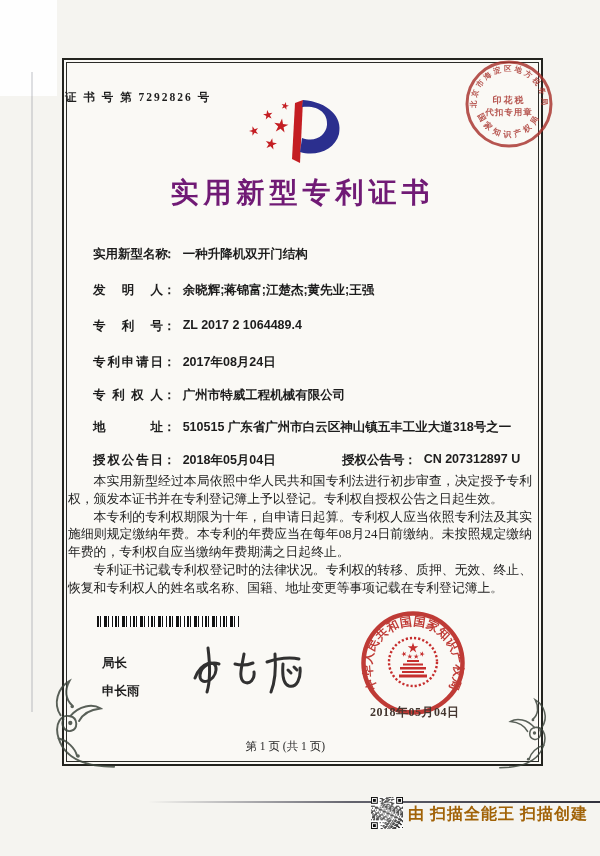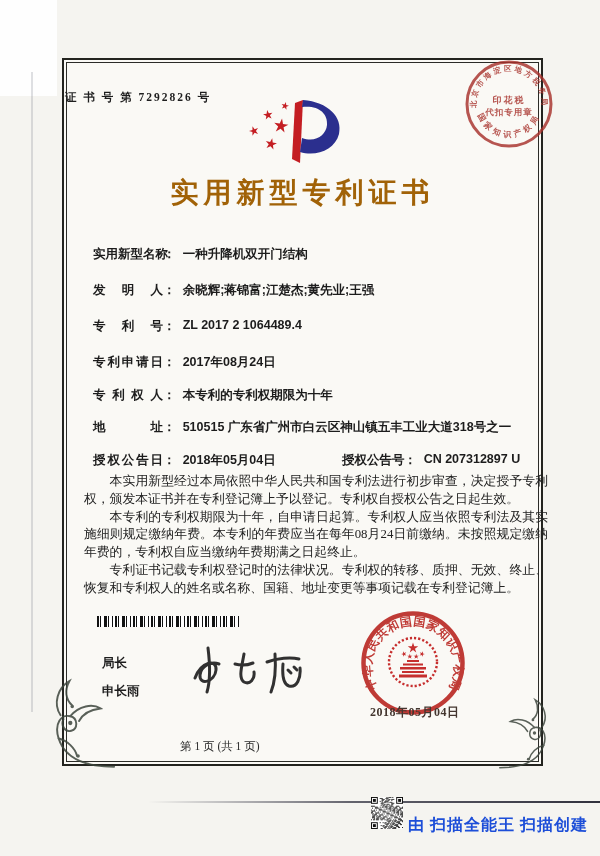--- a/index.html
+++ b/index.html
@@ -15,55 +15,55 @@
   .scan-streak{left:31px;top:72px;width:2px;height:640px;background:rgba(110,115,128,.22);}
   .page-bottom-edge{top:801px;left:148px;width:452px;height:2px;
     background:linear-gradient(to right, rgba(70,70,85,0), rgba(50,50,65,.75) 45%, rgba(28,28,42,.9));}
   
   .frame-outer{left:62px;top:58px;width:481px;height:708px;border:2.5px solid #23231f;box-sizing:border-box;background:#faf9f5;}
   .frame-inner{position:absolute;inset:2px;border:1px solid #2c2c28;}
   
   .cert-number{left:65px;top:90px;font-size:11.5px;font-weight:bold;letter-spacing:2px;color:#1e1e1e;}
   .logo{left:240px;top:93px;width:105px;height:78px;}
   .title{left:62px;top:174px;width:481px;text-align:center;font-size:28px;font-weight:bold;
-    letter-spacing:5px;color:#a16207;font-family:"Liberation Serif",serif;}
+    letter-spacing:5px;color:#701a75;font-family:"Liberation Serif",serif;}
   
   .field-row{left:93px;height:16px;font-size:12.5px;font-weight:bold;color:#1c1c1c;white-space:nowrap;}
   .field-label{display:inline-block;width:70px;text-align:justify;text-align-last:justify;
     font-family:"Liberation Serif",serif;vertical-align:top;}
   .field-colon{display:inline-block;vertical-align:top;}
   .field-value{display:inline-block;margin-left:4px;font-family:"Liberation Sans",sans-serif;
     font-weight:bold;vertical-align:top;}
   .row-addr .field-value{white-space:normal;width:372px;line-height:16px;}
   .grant-no{position:absolute;left:249px;top:0;}
   
-  .paragraphs{left:84px;top:473px;width:464px;font-size:12.8px;line-height:17.8px;
+  .paragraphs{left:68px;top:473px;width:464px;font-size:12.8px;line-height:17.8px;
     text-align:justify;color:#222;}
   .paragraphs p{margin:0;text-indent:2em;}
   
   .barcode{left:97px;top:616px;width:142px;height:11px;
     background:repeating-linear-gradient(90deg,
       #121212 0 2px,#fff 2px 3px,#121212 3px 4px,#fff 4px 7px,
       #121212 7px 10px,#fff 10px 11px,#121212 11px 12px,#fff 12px 15px,
       #121212 15px 16px,#fff 16px 18px);}
   
   .officer-title{left:102px;top:655px;font-size:12.5px;font-weight:bold;font-family:"Liberation Sans",sans-serif;color:#1d1d1d;}
   .officer-name{left:102px;top:683px;font-size:12.5px;font-weight:bold;font-family:"Liberation Sans",sans-serif;color:#1d1d1d;}
   .signature{left:183px;top:640px;width:125px;height:55px;z-index:3;}
   
   .seal-main{left:358px;top:608px;width:110px;height:110px;z-index:2;}
   .seal-date{left:370px;top:704px;font-size:12px;font-weight:bold;letter-spacing:.5px;color:#43362f;z-index:3;}
   .tax-stamp{left:463px;top:58px;width:92px;height:92px;z-index:2;}
   
-  .page-indicator{left:180px;top:739px;width:145px;text-align:left;font-size:11.5px;color:#2a2a2a;}
+  .page-indicator{left:180px;top:739px;width:145px;text-align:right;font-size:11.5px;color:#2a2a2a;}
   .flourish{z-index:2;}
   .fl-left{left:46px;top:676px;width:70px;height:94px;}
   .fl-right{left:498px;top:696px;width:56px;height:74px;}
   .qr-code{left:371px;top:797px;width:32px;height:32px;}
-  .scanner-text{left:408px;top:804px;font-size:16px;font-weight:600;letter-spacing:1px;color:#1d4ed8;margin-top:11px;}
+  .scanner-text{left:408px;top:804px;font-size:16px;font-weight:600;letter-spacing:1px;color:#a16207;}
 </style>
 </head>
 <body>
 
 <div class="abs corner-white"></div>
 <div class="abs scan-streak"></div>
 
 <div class="abs frame-outer">
   <div class="frame-inner"></div>
 </div>
@@ -96,21 +96,21 @@
 <div class="abs field-row" style="top:318px">
   <span class="field-label">专利号</span><span class="field-colon">：</span>
   <span class="field-value">ZL 2017 2 1064489.4</span>
 </div>
 <div class="abs field-row" style="top:354px">
   <span class="field-label">专利申请日</span><span class="field-colon">：</span>
   <span class="field-value">2017年08月24日</span>
 </div>
 <div class="abs field-row" style="top:387px">
   <span class="field-label">专利权人</span><span class="field-colon">：</span>
-  <span class="field-value">本专利的专利权期限为十年</span>
+  <span class="field-value">广州市特威工程机械有限公司</span>
 </div>
 <div class="abs field-row row-addr" style="top:419px">
   <span class="field-label">地址</span><span class="field-colon">：</span>
   <span class="field-value">510515 广东省广州市白云区神山镇五丰工业大道318号之一</span>
 </div>
 <div class="abs field-row" style="top:452px;width:450px">
   <span class="field-label">授权公告日</span><span class="field-colon">：</span>
   <span class="field-value">2018年05月04日</span>
   <span class="grant-no">
     <span class="field-label" style="width:62px">授权公告号</span><span class="field-colon">：</span>

